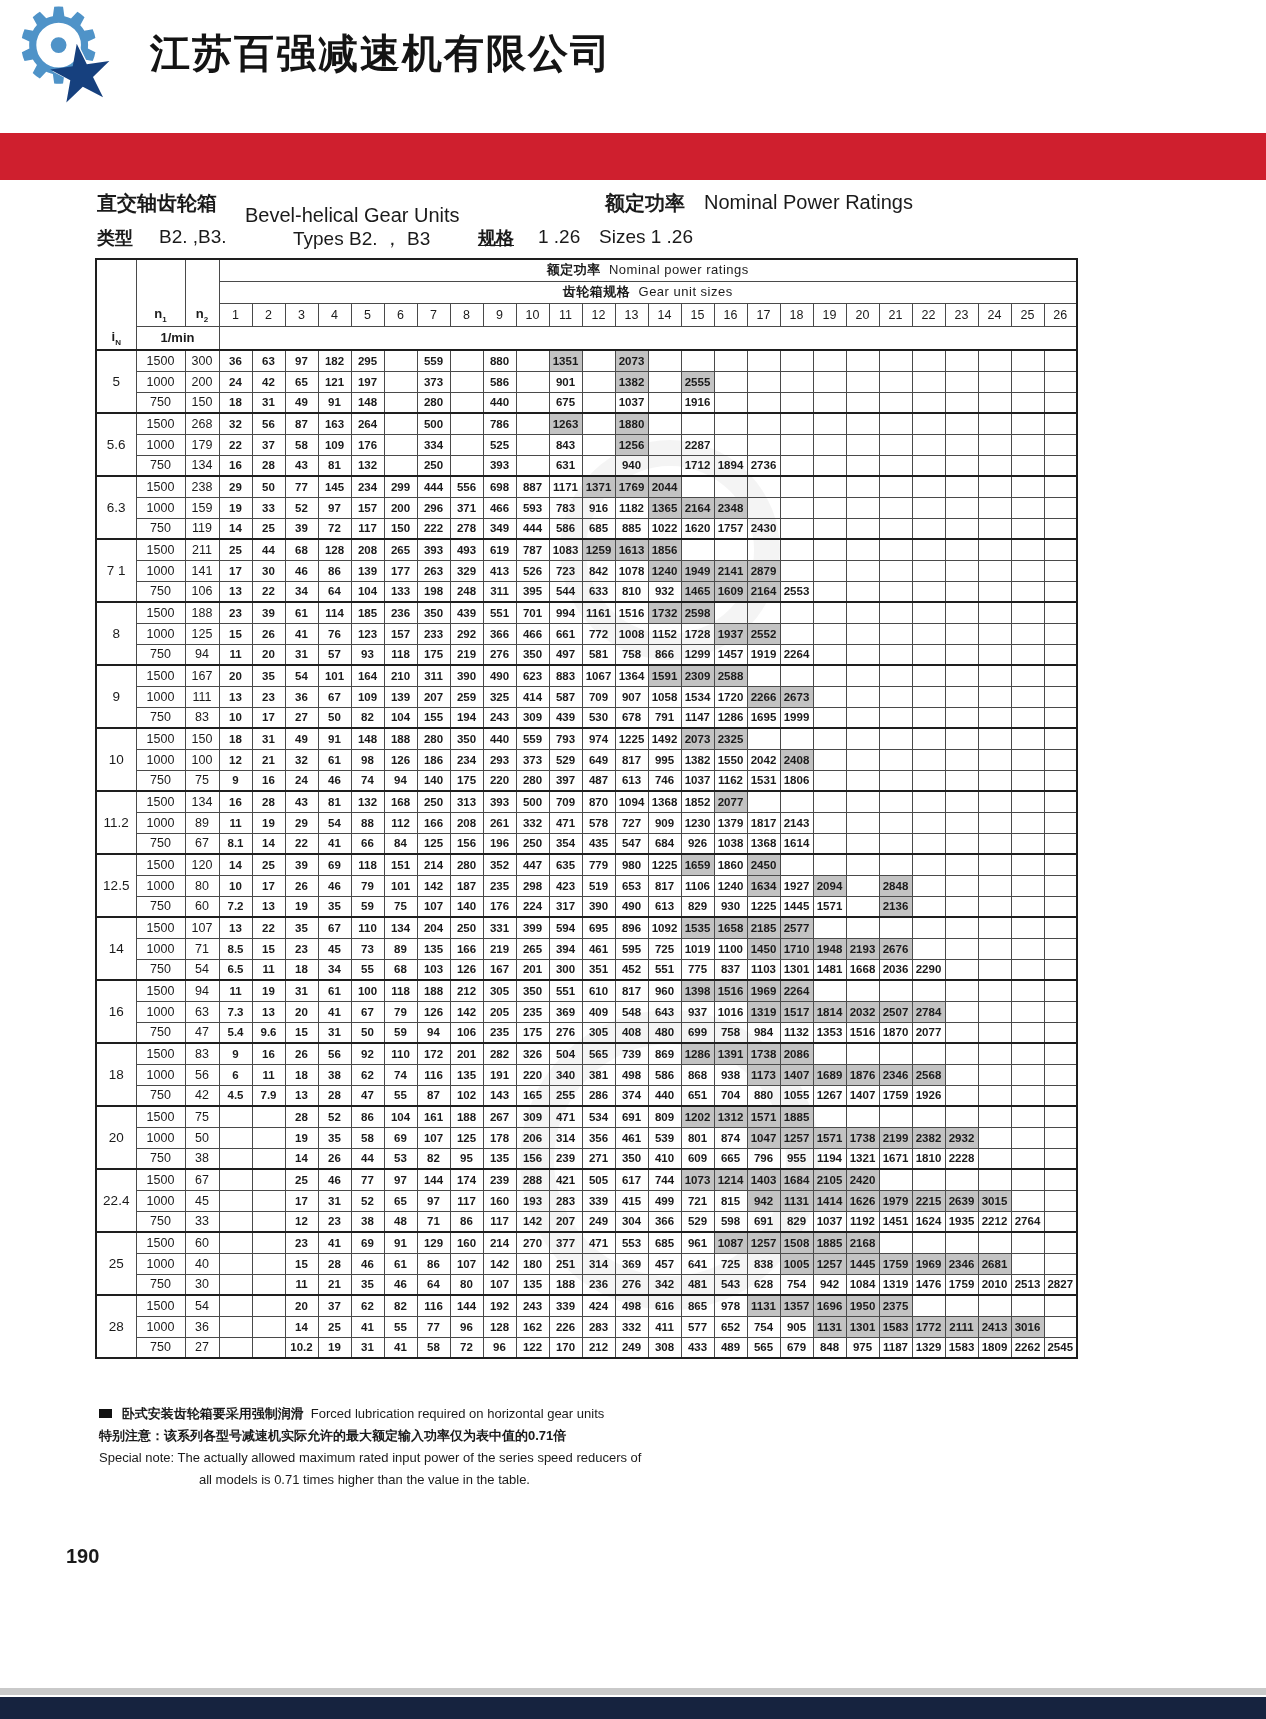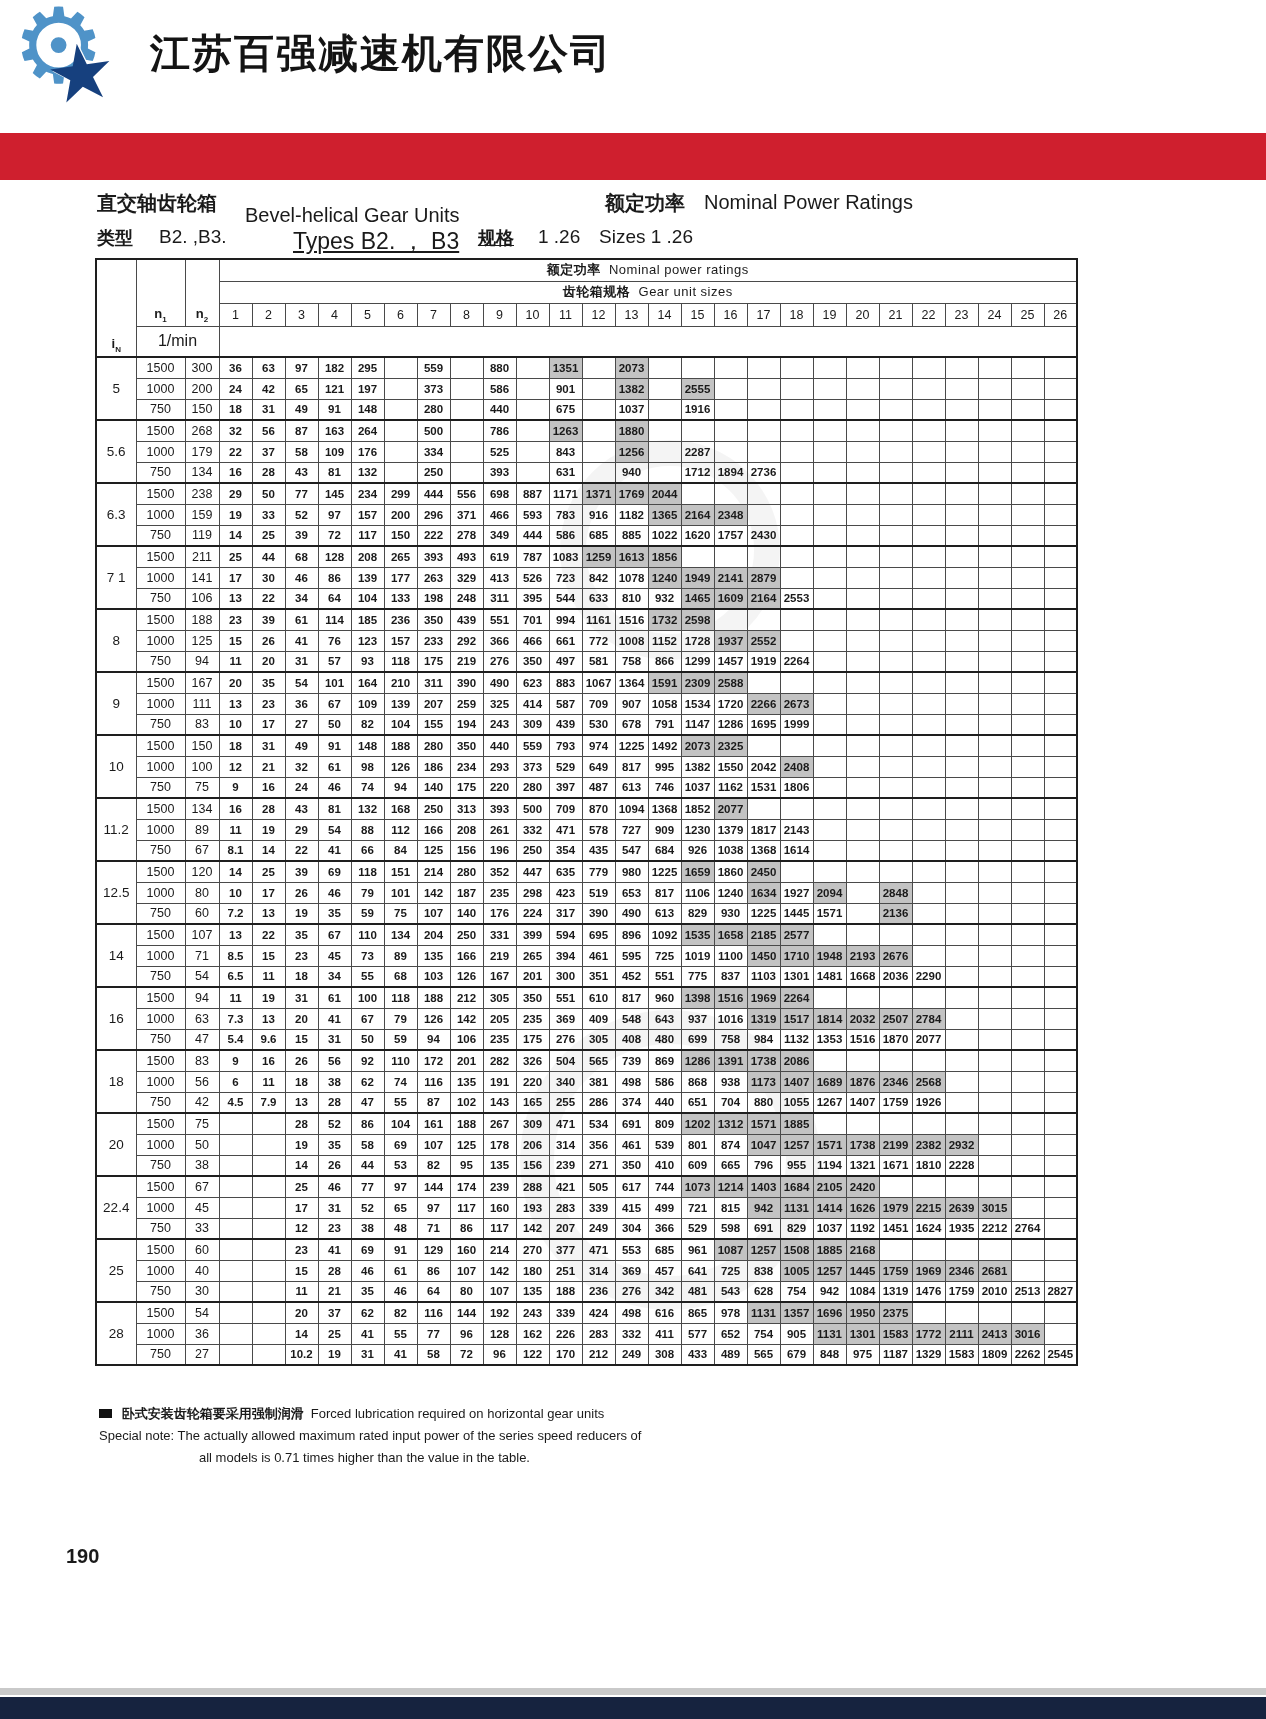--- a/index.html
+++ b/index.html
@@ -22,38 +22,38 @@
   .wm2 { width:300px; height:300px; top:1010px; left:520px; border-width:34px; }
   
   .titles { position:absolute; top:190px; left:97px; width:1080px; height:64px; }
   .titles span { position:absolute; white-space:nowrap; }
   .t-cn1 { left:0;   top:0;  font-size:20px; font-weight:bold; }
   .t-en1 { left:148px; top:14px; font-size:20px; }
   .t-cn2 { left:508px; top:0; font-size:20px; font-weight:bold; }
   .t-en2 { left:607px; top:1px; font-size:20px; }
   .t-cn3 { left:0;   top:36px; font-size:18px; font-weight:bold; }
   .t-v3  { left:62px; top:36px; font-size:19px; }
-  .t-en3 { left:196px; top:36px; font-size:23px;text-decoration:underline; }
+  .t-en3 { left:196px; top:36px; font-size:19px; }
   .t-cn4 { left:381px; top:36px; font-size:18px; font-weight:bold;text-decoration:underline; }
   .t-v4  { left:441px; top:36px; font-size:19px; }
   .t-en4 { left:502px; top:36px; font-size:19px; }
   
   .tblwrap { position:absolute; top:258px; left:95px; }
   table { border-collapse:collapse; table-layout:fixed; width:979px; }
   th, td {
     border:1px solid #4a4a4a; text-align:center; vertical-align:middle;
     font-size:11.5px; font-weight:bold; height:21px; padding:0;
     overflow:hidden; white-space:nowrap; background-clip:padding-box;
   }
   thead th { font-weight:bold; }
   .hdr-ratings, .hdr-sizes { font-size:13px; font-weight:bold; height:22px; letter-spacing:0.5px; }
   .hdr-en { font-weight:normal; font-size:13px; }
   .sizecols th { font-weight:normal; font-size:12.5px; height:23px; }
   .lblcell { font-size:13px; vertical-align:bottom; padding-bottom:2px; }
-  .unitrow td { height:31px; font-weight:normal; font-size:16px; }
+  .unitrow td { height:24px; font-weight:bold; font-size:13px; }
   td.ratio { font-weight:normal; font-size:13.5px; background:#fff; }
   td.n1, td.n2 { font-weight:normal; font-size:12.5px; }
   td.hl { background:#c3c3c3; }
   tr.gfirst td { border-top:2px solid #1e1e1e; }
   table { border:2px solid #1e1e1e; }
   sub { font-size:8px; }
   
   .notes { position:absolute; top:1404px; left:99px; width:800px; font-size:13px; line-height:19px; }
   .sq { display:inline-block; width:13px; height:9px; background:#111; margin-right:6px; }
   .note-cn-bold { font-weight:bold; }
@@ -1635,19 +1635,20 @@
         </tr>
       </tbody>
 </table>
 </div>
 
 <div class="notes">
   <div>
     <span class="sq"></span>
     <span class="note-cn-bold">卧式安装齿轮箱要采用强制润滑</span>&nbsp;&nbsp;<span>Forced lubrication required on horizontal gear units</span>
   </div>
+  <div class="note-cn-bold">特别注意：该系列各型号减速机实际允许的最大额定输入功率仅为表中值的0.71倍</div>
   <div>Special note: The actually allowed maximum rated input power of the series speed reducers of</div>
   <div class="note-l4">all models is 0.71 times higher than the value in the table.</div>
 </div>
 
 <div class="pagenum">190</div>
 <div class="foot-gray"></div>
 <div class="foot-navy"></div>
 
 </body></html>

